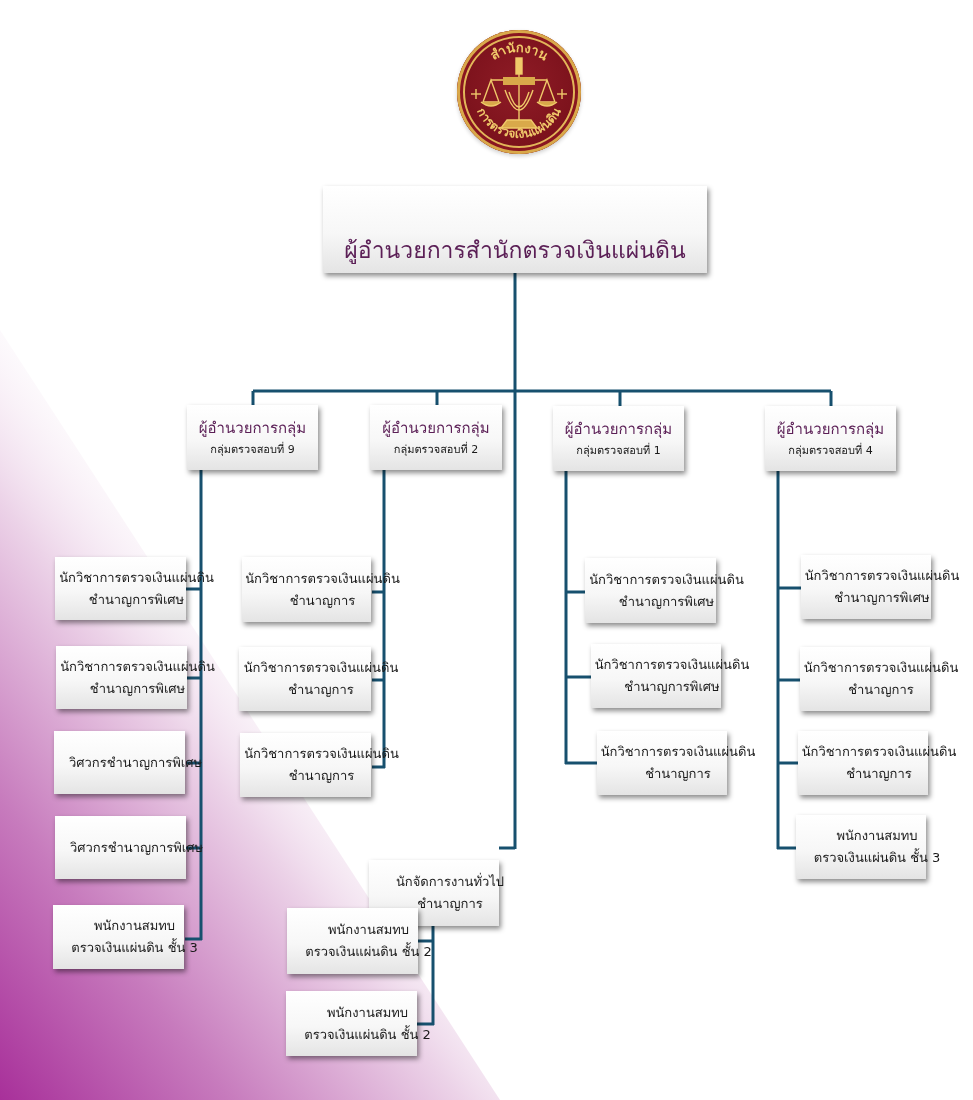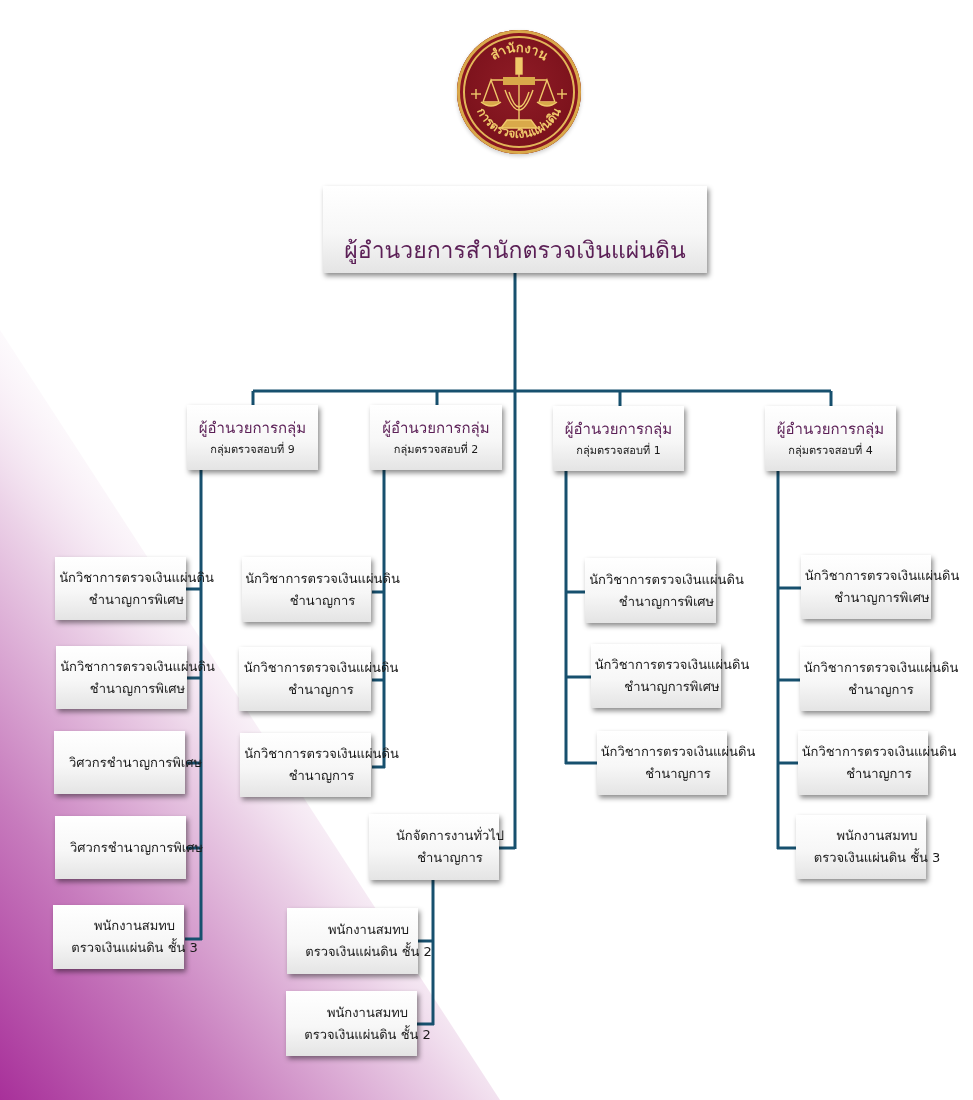--- a/index.html
+++ b/index.html
@@ -196,21 +196,21 @@
 </div>
 <div class="box" style="left:798px;top:731px;width:130px;height:64px;">
   <div class="l">นักวิชาการตรวจเงินแผ่นดิน</div>
   <div class="l">ชำนาญการ</div>
 </div>
 <div class="box" style="left:796px;top:815px;width:130px;height:64px;">
   <div class="l">พนักงานสมทบ</div>
   <div class="l">ตรวจเงินแผ่นดิน ชั้น 3</div>
 </div>
 
-<div class="box" style="left:369px;top:814px;width:130px;height:66px;">
+<div class="box" style="left:369px;top:860px;width:130px;height:66px;">
   <div class="l">นักจัดการงานทั่วไป</div>
   <div class="l">ชำนาญการ</div>
 </div>
 <div class="box" style="left:287px;top:908px;width:131px;height:66px;">
   <div class="l">พนักงานสมทบ</div>
   <div class="l">ตรวจเงินแผ่นดิน ชั้น 2</div>
 </div>
 <div class="box" style="left:286px;top:991px;width:131px;height:65px;">
   <div class="l">พนักงานสมทบ</div>
   <div class="l">ตรวจเงินแผ่นดิน ชั้น 2</div>

